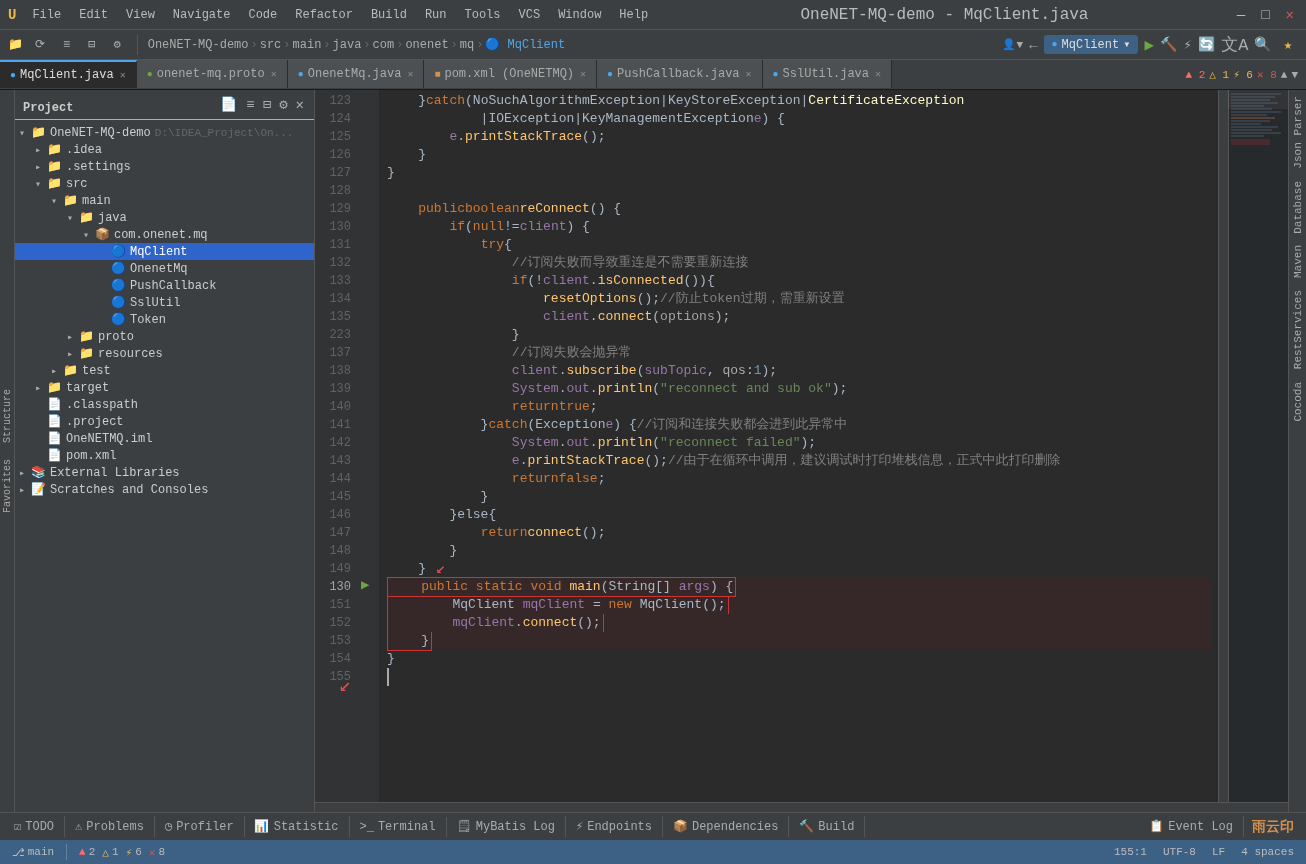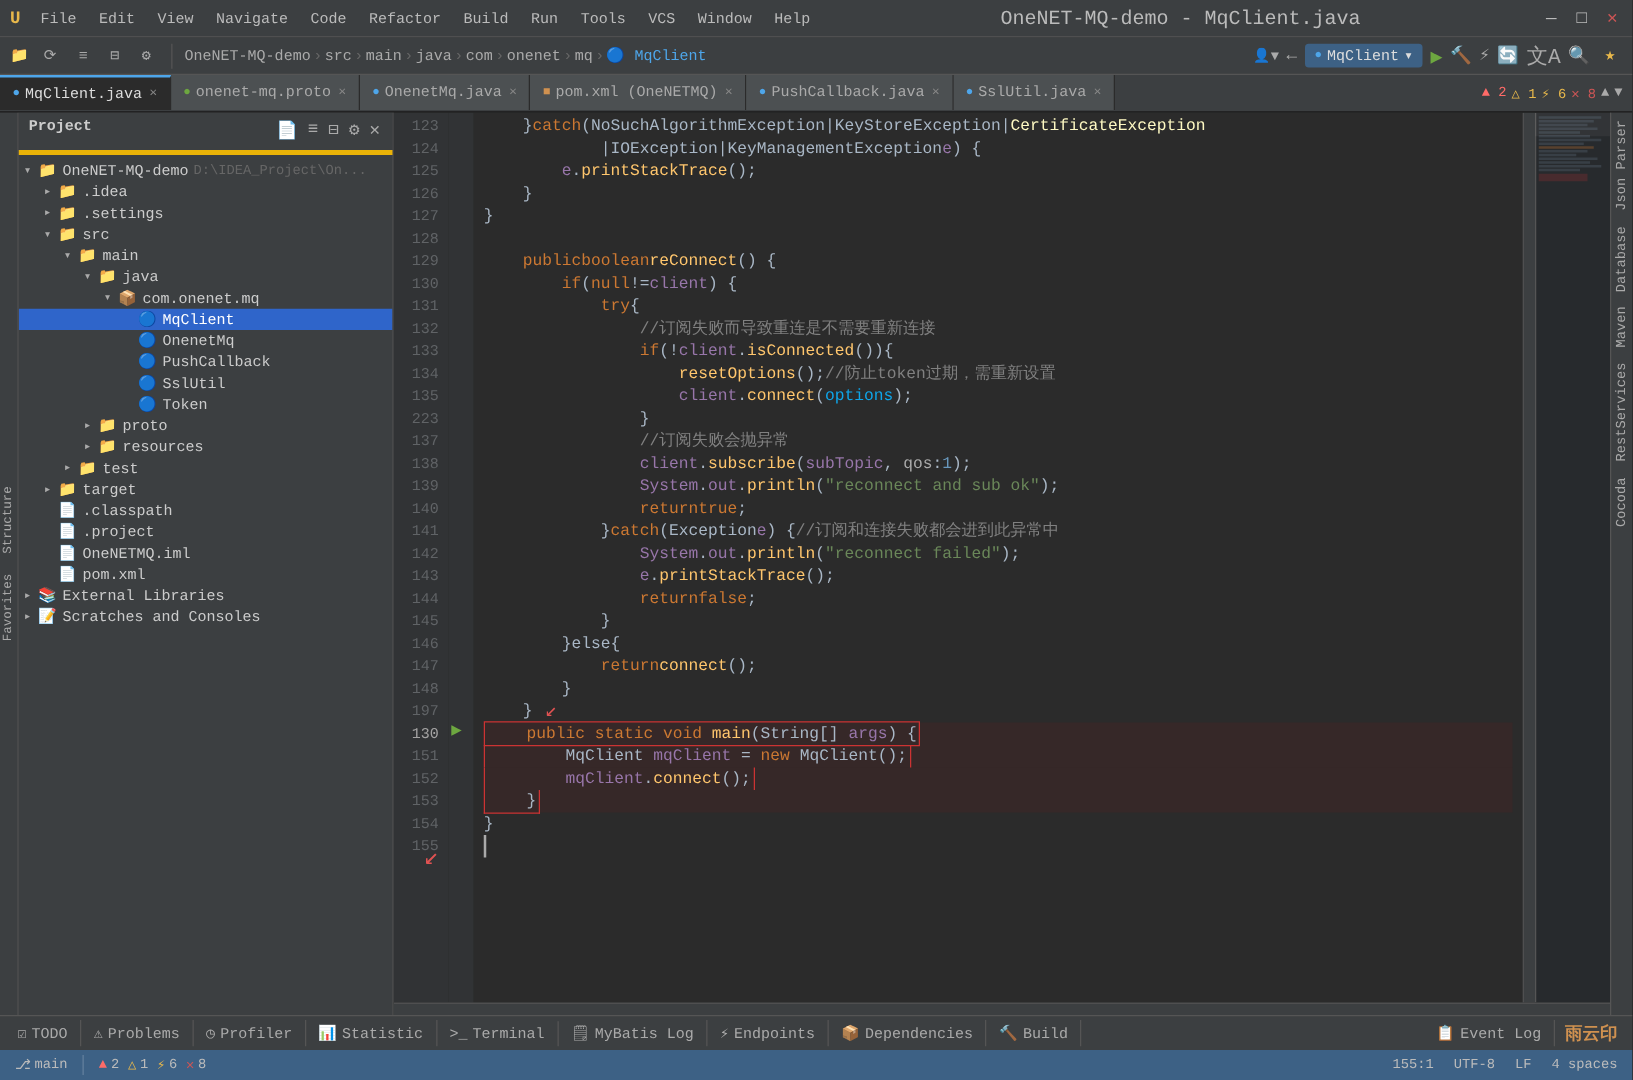--- a/index.html
+++ b/index.html
@@ -26,21 +26,21 @@
     .tab-icon { font-size: 10px; }
     .tab-icon.blue { color: #4ea6ea; }
     .tab-icon.green { color: #6da740; }
     .tab-icon.orange { color: #d09150; }
 
     
     .main-content { display: flex; flex: 1; overflow: hidden; }
 
     
     .sidebar { width: 300px; background: #3c3f41; border-right: 1px solid #555; display: flex; flex-direction: column; flex-shrink: 0; }
-    .sidebar-header { display: flex; align-items: flex-start; padding: 4px 8px; gap: 4px; background: #3c3f41; border-bottom: 4px solid #eab308; }
+    .sidebar-header { display: flex; align-items: flex-end; padding: 4px 8px; gap: 4px; background: #3c3f41; border-bottom: 1px solid #eab308; }
     .sidebar-icon { color: #aaa; cursor: pointer; font-size: 14px; padding: 2px; }
 
     .tree { flex: 1; overflow-y: auto; padding: 4px 0; }
     .tree-item { display: flex; align-items: center; padding: 1px 4px; cursor: pointer; user-select: none; }
     .tree-item.selected { background: #2f65ca; }
     .tree-indent { display: inline-block; width: 16px; flex-shrink: 0; }
     .tree-arrow { color: #aaa; font-size: 10px; width: 12px; flex-shrink: 0; }
     .tree-icon { font-size: 12px; margin-right: 4px; flex-shrink: 0; }
     .tree-icon.blue { color: #4ea6ea; }
     .tree-icon.yellow { color: #e8b84b; }
@@ -421,21 +421,21 @@
         <div class="line-number">139</div>
         <div class="line-number">140</div>
         <div class="line-number">141</div>
         <div class="line-number">142</div>
         <div class="line-number">143</div>
         <div class="line-number">144</div>
         <div class="line-number">145</div>
         <div class="line-number">146</div>
         <div class="line-number">147</div>
         <div class="line-number">148</div>
-        <div class="line-number">197</div>
+        <div class="line-number">149</div>
         <div class="line-number active">130</div>
         <div class="line-number">151</div>
         <div class="line-number">152</div>
         <div class="line-number">153</div>
         <div class="line-number">154</div>
         <div class="line-number">155</div>
       </div>
 
       <div style="width:20px; background:#313335; position:relative; flex-shrink:0;">
         <div style="position:absolute; top:486px; left:2px; color:#6da740; font-size:14px; cursor:pointer; line-height:18px;">▶</div>
@@ -528,21 +528,21 @@
             <span class="plain">();</span>
             <span class="cm">//防止token过期，需重新设置</span>
         </div>
 
         <div class="code-line">
           <span class="plain">&nbsp;&nbsp;&nbsp;&nbsp;&nbsp;&nbsp;&nbsp;&nbsp;&nbsp;&nbsp;&nbsp;&nbsp;&nbsp;&nbsp;&nbsp;&nbsp;&nbsp;&nbsp;&nbsp;&nbsp;</span>
             <span style="color:#9876aa;">client</span>
             <span class="plain">.</span>
             <span class="fn">connect</span>
             <span class="plain">(</span>
-            <span style="color:#0ea5e9;">options</span>
+            <span style="color:#a3a3a3;">options</span>
             <span class="plain">);</span>
         </div>
 
         <div class="code-line">
           <span class="plain">&nbsp;&nbsp;&nbsp;&nbsp;&nbsp;&nbsp;&nbsp;&nbsp;&nbsp;&nbsp;&nbsp;&nbsp;&nbsp;&nbsp;&nbsp;&nbsp;}</span>
         </div>
 
         <div class="code-line">
           <span class="plain">&nbsp;&nbsp;&nbsp;&nbsp;&nbsp;&nbsp;&nbsp;&nbsp;&nbsp;&nbsp;&nbsp;&nbsp;&nbsp;&nbsp;&nbsp;&nbsp;</span>
             <span class="cm">//订阅失败会抛异常</span>
@@ -603,20 +603,21 @@
             <span class="str">"reconnect failed"</span>
             <span class="plain">);</span>
         </div>
 
         <div class="code-line">
           <span class="plain">&nbsp;&nbsp;&nbsp;&nbsp;&nbsp;&nbsp;&nbsp;&nbsp;&nbsp;&nbsp;&nbsp;&nbsp;&nbsp;&nbsp;&nbsp;&nbsp;</span>
             <span style="color:#9876aa;">e</span>
             <span class="plain">.</span>
             <span class="fn">printStackTrace</span>
             <span class="plain">();</span>
+            <span class="cm">//由于在循环中调用，建议调试时打印堆栈信息，正式中此打印删除</span>
         </div>
 
         <div class="code-line">
           <span class="plain">&nbsp;&nbsp;&nbsp;&nbsp;&nbsp;&nbsp;&nbsp;&nbsp;&nbsp;&nbsp;&nbsp;&nbsp;&nbsp;&nbsp;&nbsp;&nbsp;</span>
             <span class="kw">return </span>
             <span class="kw">false</span>
             <span class="plain">;</span>
         </div>
 
         <div class="code-line">

